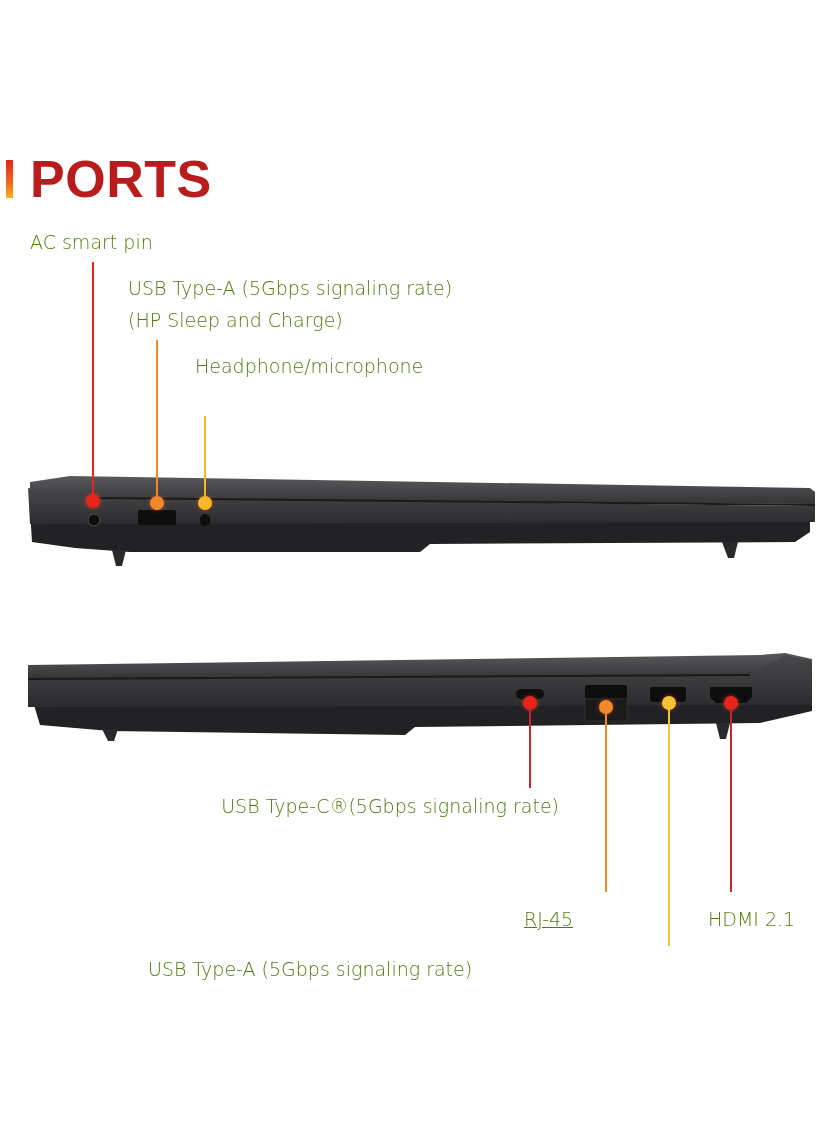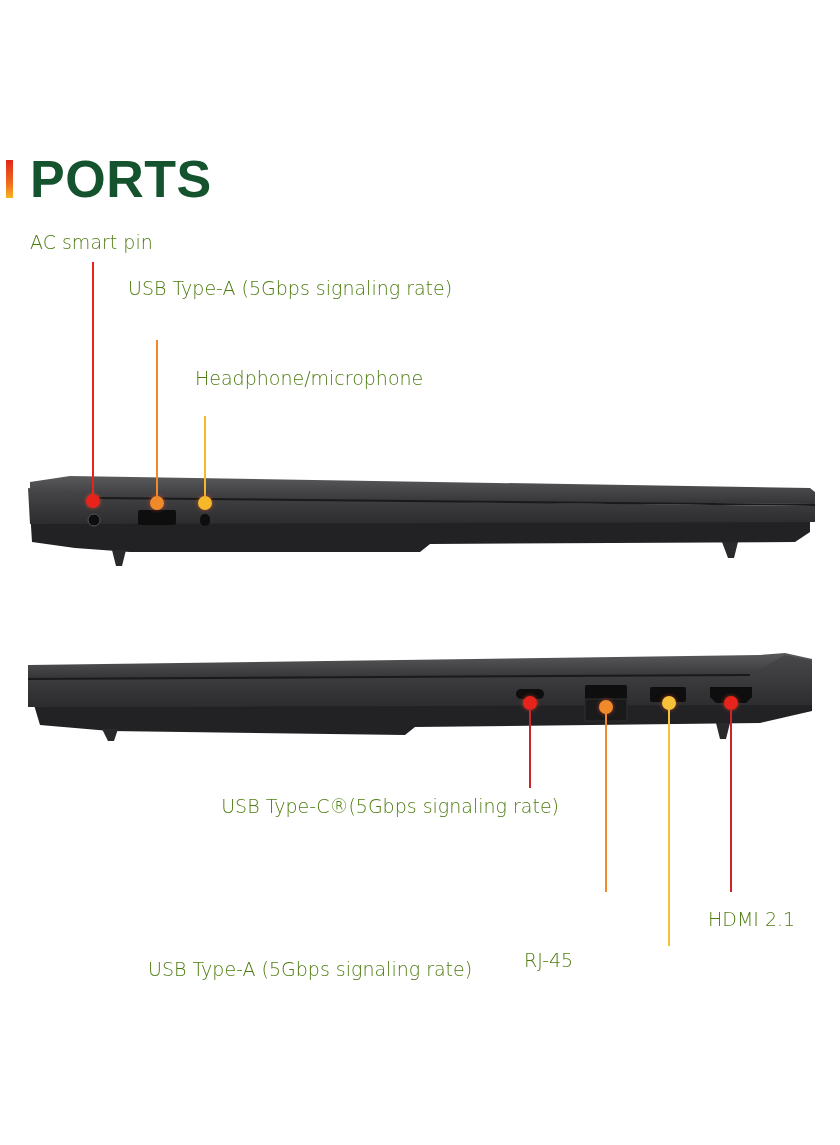--- a/index.html
+++ b/index.html
@@ -7,21 +7,21 @@
       width: 840px; height: 1145px; position: relative; overflow: hidden;
       background: #ffffff; font-family: "DejaVu Sans", sans-serif; color: #1a1a1a;
     }
     .abs { position: absolute; }
     .accent-bar {
       left: 6px; top: 160px; width: 7px; height: 38px;
       background: linear-gradient(to bottom, #e0261a 0%, #ef6a1c 60%, #f6b223 100%);
     }
     .title {
       left: 30px; top: 148px; font-family: "Liberation Sans", sans-serif;
-      font-weight: bold; font-size: 52px; letter-spacing: 0.5px; color: #14532d; line-height: 62px;
+      font-weight: bold; font-size: 52px; letter-spacing: 0.5px; color: #b91c1c; line-height: 62px;
     }
     .label {
       font-family: "DejaVu Sans", sans-serif; font-size: 19px; line-height: 32px;
       color: #4d7c0f; white-space: nowrap; font-weight: 300;
     }
     .label.right { text-align: center; margin-left: 36px; }
     .lead { position: absolute; width: 2px; }
     .dot { position: absolute; width: 14px; height: 14px; border-radius: 50%; box-shadow: 0 0 4px rgba(255,80,40,0.6); }
     .laptop { position: absolute; }
   </style>
@@ -29,22 +29,23 @@
 <body>
 
 <div class="abs accent-bar"></div>
 <div class="abs title">PORTS</div>
 
 <div class="abs label" style="left:30px; top:226px;">
   <div>AC smart pin</div>
 </div>
 <div class="abs label" style="left:128px; top:272px;">
   <div>USB Type-A (5Gbps signaling rate)</div>
+  <div>(HP Sleep and Charge)</div>
 </div>
-<div class="abs label" style="left:195px; top:350px;margin-top:12px;">
+<div class="abs label" style="left:195px; top:350px;">
   <div>Headphone/microphone</div>
 </div>
 
 <svg class="laptop" style="left:0; top:470px;" width="840" height="100" viewBox="0 0 840 100">
   <defs>
     <linearGradient id="lidL" x1="0" y1="0" x2="0" y2="1">
       <stop offset="0" stop-color="#5a5a5c"></stop>
         <stop offset="1" stop-color="#343436"></stop>
     </linearGradient>
     <linearGradient id="baseL" x1="0" y1="0" x2="0" y2="1">
@@ -105,21 +106,21 @@
 <div class="dot" style="left:599px; top:700px; background:#f0892a;"></div>
 <div class="lead" style="left:605px; top:712px; height:180px; background:#f0892a;"></div>
 <div class="dot" style="left:662px; top:696px; background:#f5c23a;"></div>
 <div class="lead" style="left:668px; top:708px; height:238px; background:#f5c23a;"></div>
 <div class="dot" style="left:724px; top:696px; background:#e8231b;"></div>
 <div class="lead" style="left:730px; top:708px; height:184px; background:#c9252a;"></div>
 
 <div class="abs label right" style="right:281px; top:790px;">
   <div>USB Type-C®(5Gbps signaling rate)</div>
 </div>
-<div class="abs label" style="left:524px; top:944px;">
+<div class="abs label" style="left:524px; top:903px;text-decoration:underline;">
   <div>RJ-45</div>
 </div>
 <div class="abs label" style="left:708px; top:903px;text-align:right;">
   <div>HDMI 2.1</div>
 </div>
 <div class="abs label" style="left:148px; top:953px;">
   <div>USB Type-A (5Gbps signaling rate)</div>
 </div>
 
 </body></html>

